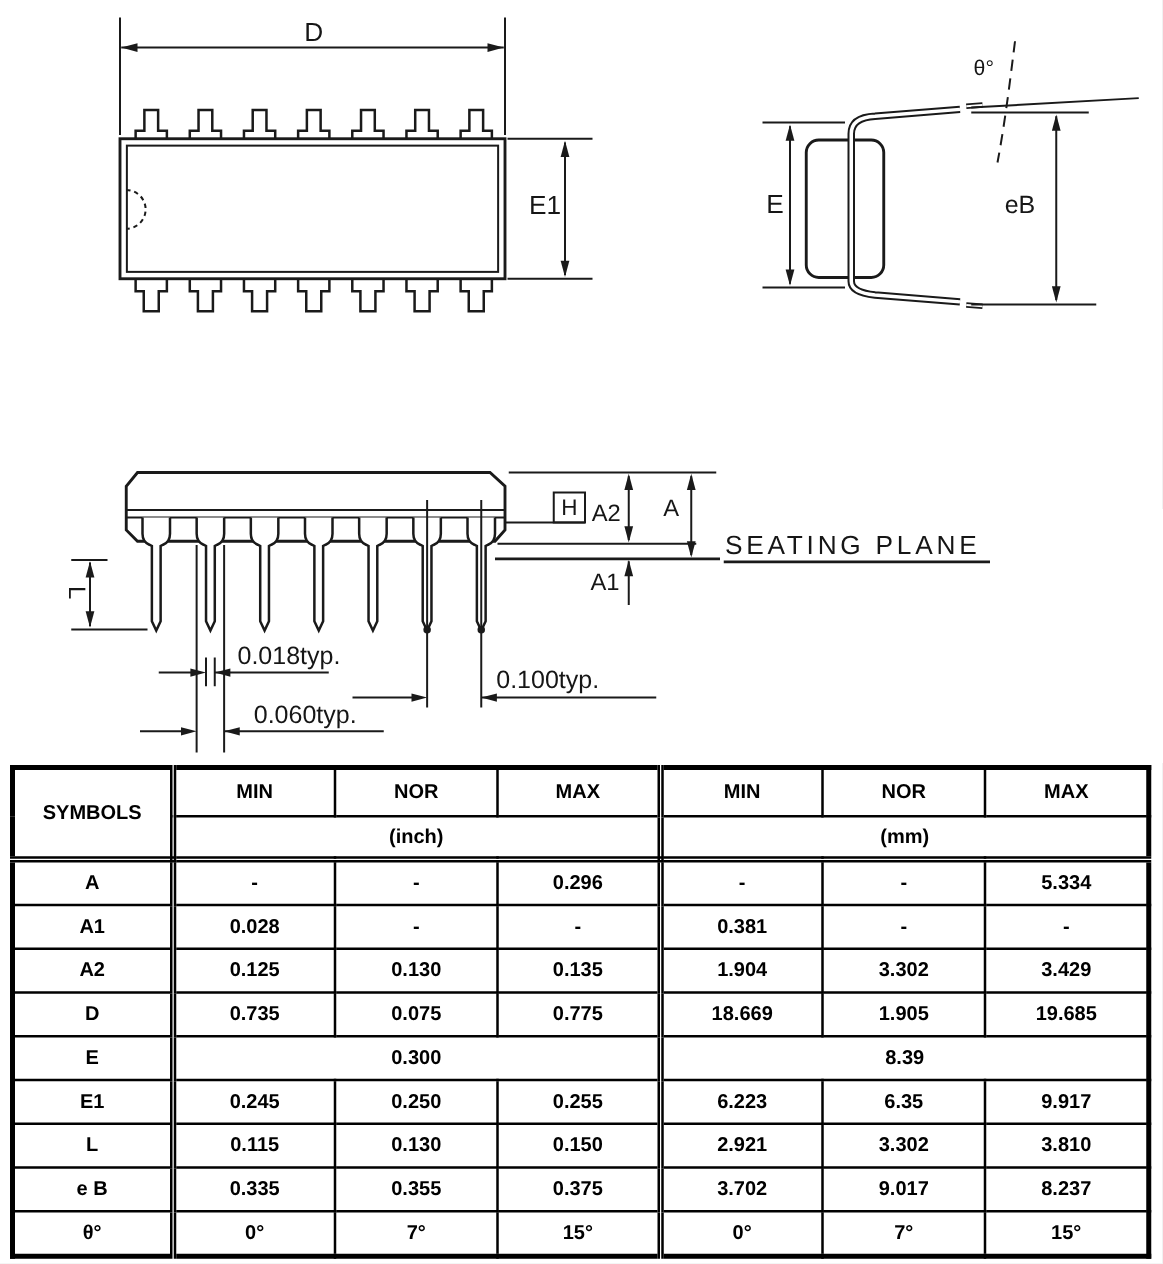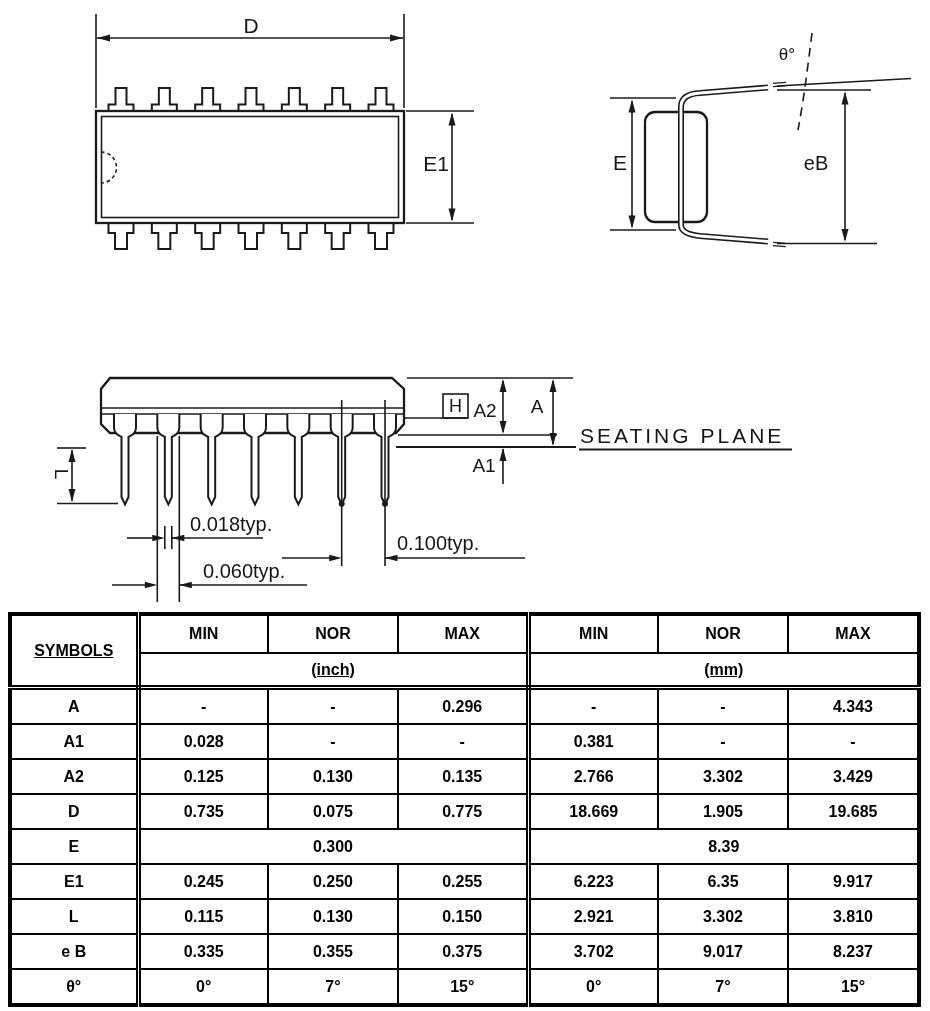--- a/index.html
+++ b/index.html
@@ -22,21 +22,21 @@
   table.dims{
     position:absolute;left:8px;top:612px;width:913px;
     border-collapse:collapse;table-layout:fixed;
     background:#fff;color:#000;
     font-family:"Liberation Sans",sans-serif;
     font-weight:bold;font-size:16px;text-align:center;
     border:4px solid #000;
   }
   table.dims th, table.dims td{border:2px solid #000;padding:0;}
   table.dims .dbl-r{border-right:5px double #000;}
-  table.dims .dbl-b{border-bottom:5px double #000;text-decoration:underline;}
+  table.dims .dbl-b{border-bottom:5px double #000;}
   table.dims tr.h1 th{height:36px;}
   table.dims tr.h2 th{height:31px;}
   table.dims tbody td{height:33px;}
 </style>
 </head>
 <body>
 
 <div class="page">
 
   <svg class="drawing" width="930" height="612" viewBox="0 0 930 612">
@@ -232,37 +232,37 @@
       </tr>
     </thead>
     <tbody>
       <tr>
         <td class="dbl-r">A</td>
         <td>-</td>
         <td>-</td>
         <td class="dbl-r">0.296</td>
         <td>-</td>
         <td>-</td>
-        <td>4.343</td>
+        <td>5.334</td>
       </tr>
       <tr>
         <td class="dbl-r">A1</td>
         <td>0.028</td>
         <td>-</td>
         <td class="dbl-r">-</td>
         <td>0.381</td>
         <td>-</td>
         <td>-</td>
       </tr>
       <tr>
         <td class="dbl-r">A2</td>
         <td>0.125</td>
         <td>0.130</td>
         <td class="dbl-r">0.135</td>
-        <td>2.766</td>
+        <td>1.904</td>
         <td>3.302</td>
         <td>3.429</td>
       </tr>
       <tr>
         <td class="dbl-r">D</td>
         <td>0.735</td>
         <td>0.075</td>
         <td class="dbl-r">0.775</td>
         <td>18.669</td>
         <td>1.905</td>

